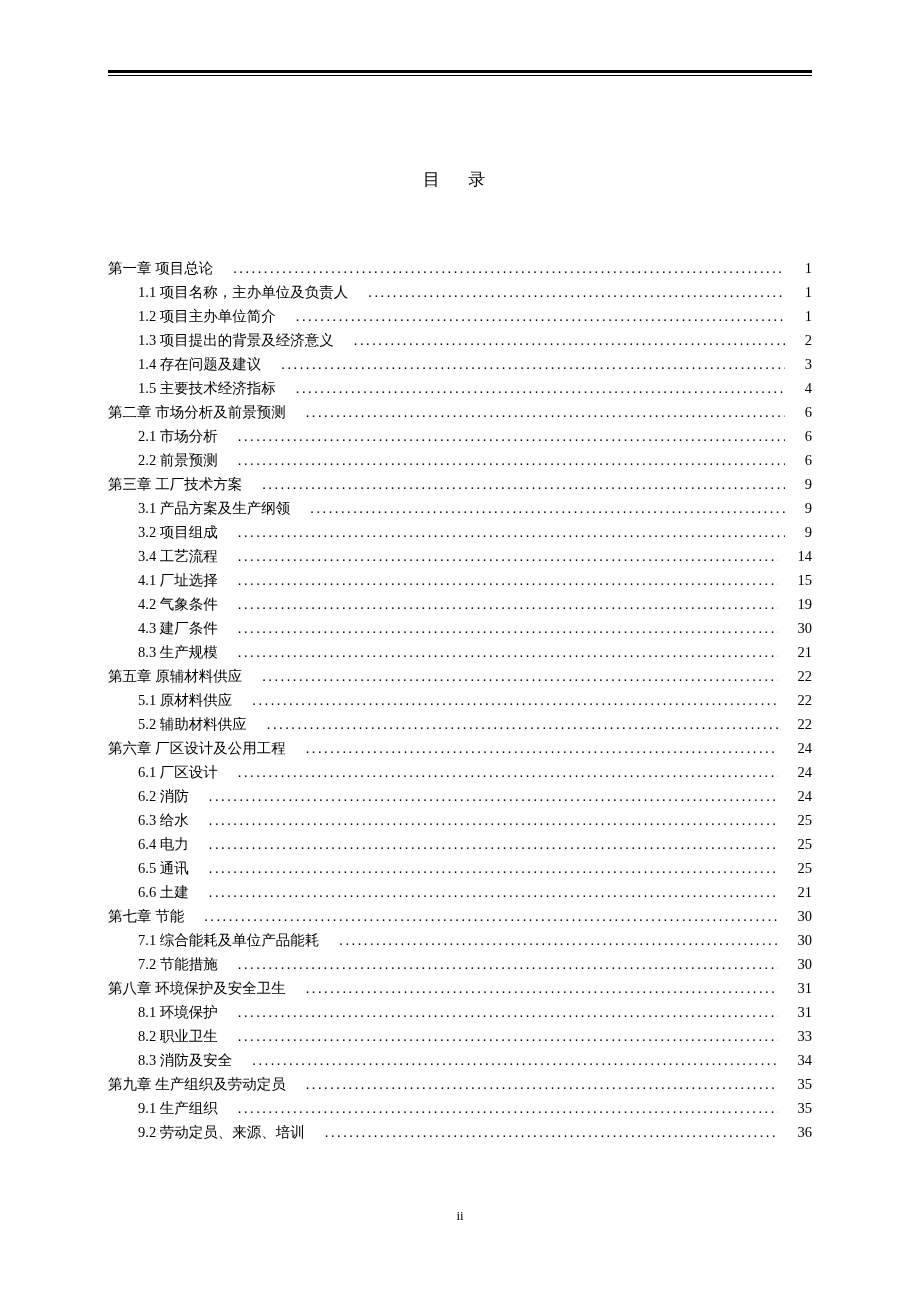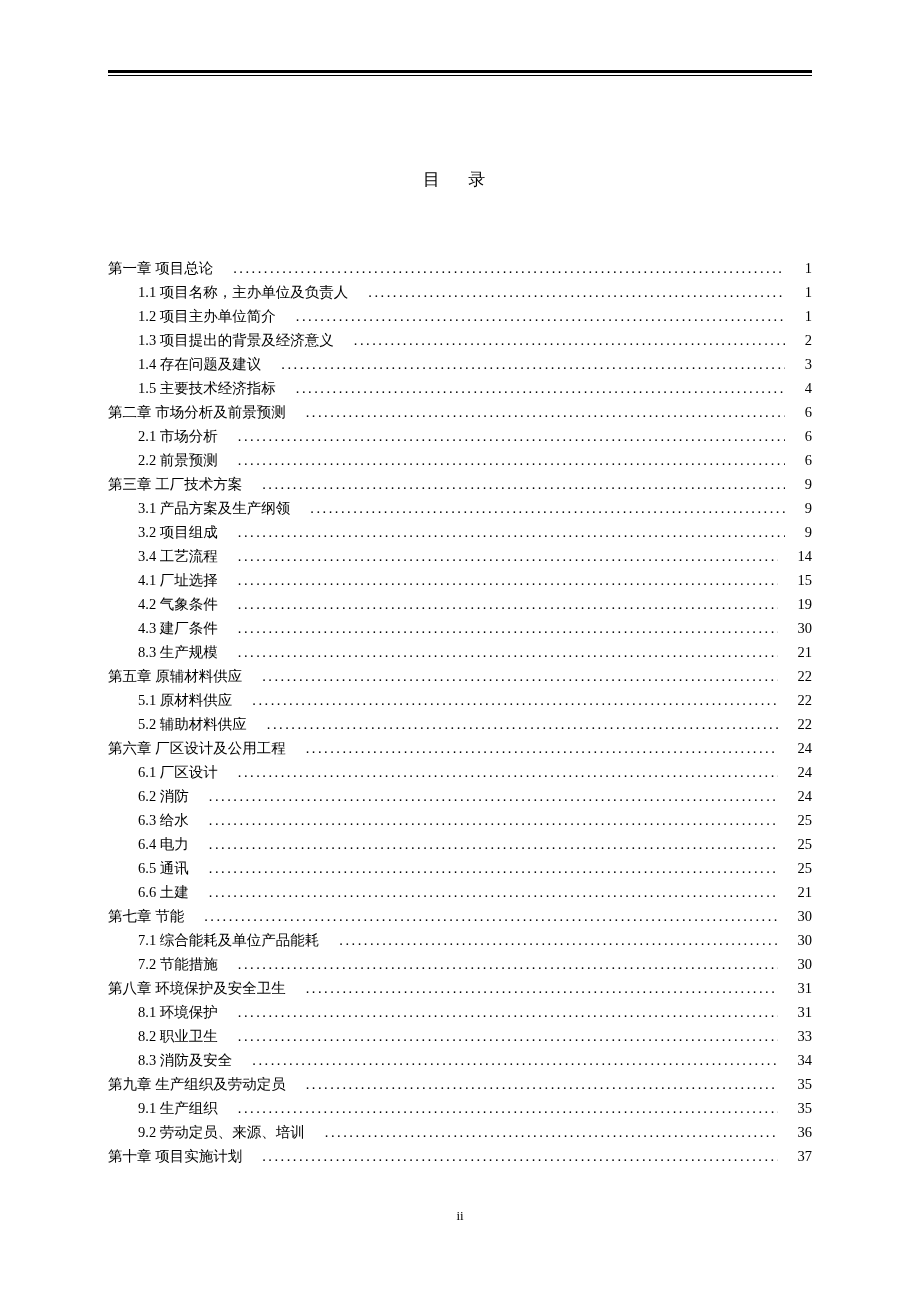--- a/index.html
+++ b/index.html
@@ -265,21 +265,16 @@
       <div class="toc-entry sub">
         <span class="toc-label">9.1 生产组织 </span>
         <span class="toc-dots"></span>
         <span class="toc-page">35</span>
       </div>
       <div class="toc-entry sub">
         <span class="toc-label">9.2 劳动定员、来源、培训 </span>
         <span class="toc-dots"></span>
         <span class="toc-page">36</span>
       </div>
-      <div class="toc-entry">
-        <span class="toc-label">第十章  项目实施计划 </span>
-        <span class="toc-dots"></span>
-        <span class="toc-page">37</span>
-      </div>
     </div>
 </div>
 
 <div class="page-number">ii</div>
 
 </body></html>

